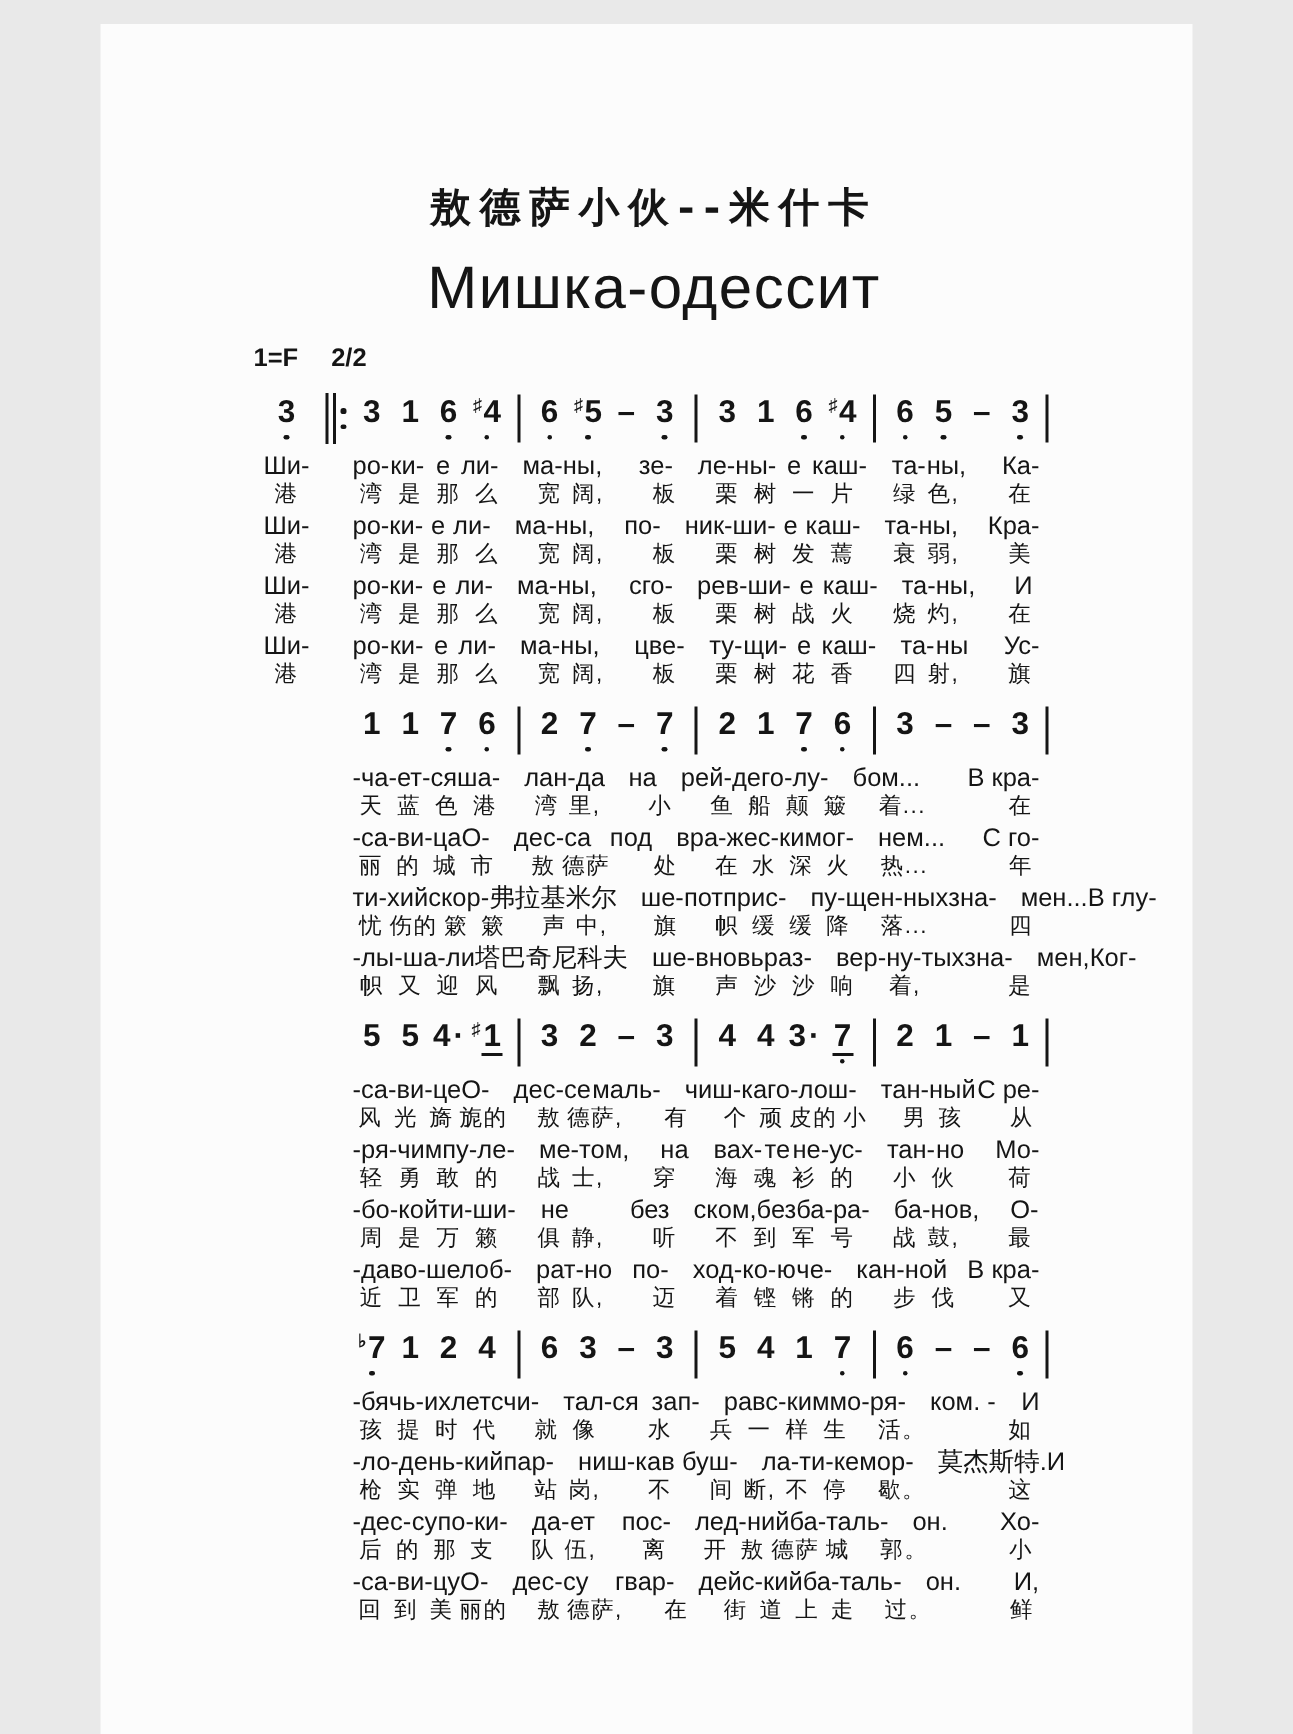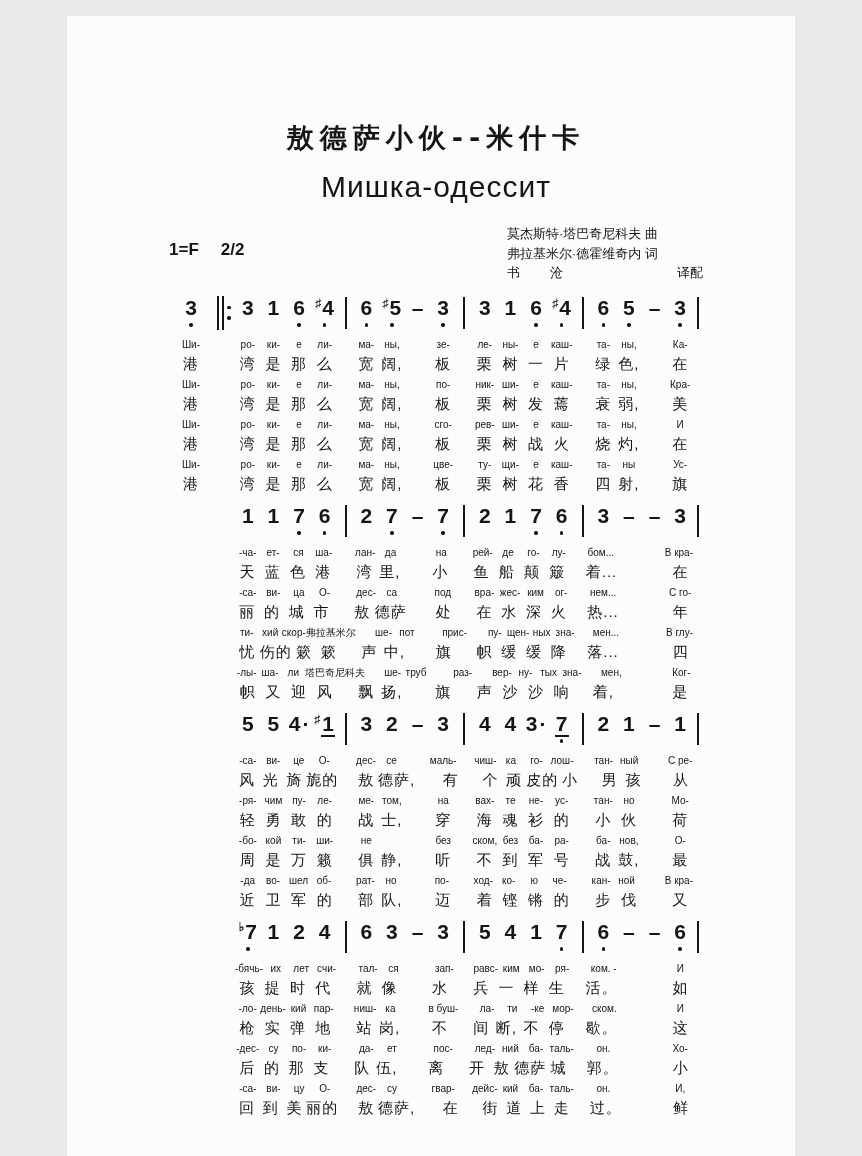--- a/index.html
+++ b/index.html
@@ -1,19 +1,19 @@
 <!DOCTYPE html>
 <html><head>
 <meta charset="utf-8">
 <style>
   html,body{margin:0;padding:0;background:#e9e9e9;}
   .page{width:728px;height:1156px;margin:16px auto;background:#fcfcfc;box-sizing:border-box;
         padding:104px 92px 0 102px;font-family:"Liberation Sans",sans-serif;color:#151515;overflow:hidden;}
   .title-zh{text-align:center;font-family:"DejaVu Serif",serif;font-weight:bold;font-size:27px;letter-spacing:6px;}
-  .title-ru{text-align:center;font-size:30px;margin-top:14px;letter-spacing:1px;}
+  .title-ru{text-align:center;font-size:40px;margin-top:14px;letter-spacing:1px;}
   .meta{display:flex;justify-content:space-between;align-items:center;margin-top:10px;}
   .keytime{font-weight:bold;font-size:17px;margin-top:4px;}
   .keytime .ts{margin-left:22px;}
   .credits{font-size:13px;line-height:1.5;width:196px;margin-top:10px;}
   .credit-line{white-space:nowrap;}
   .tr-line{display:flex;align-items:baseline;}
   .tr-b{margin-left:30px;}
   .tr-role{margin-left:auto;}
   .score{margin-top:8px;}
   .system{margin-bottom:6px;}
@@ -27,43 +27,34 @@
   .acc{font-size:12px;vertical-align:top;position:relative;top:-5px;margin-right:1px;font-weight:bold;}
   .und{border-bottom:2.5px solid #151515;padding:0 1px;}
   .aug{margin-left:2px;}
   .sep{display:block;}
   .bl{width:2px;height:32px;background:#151515;margin:0 auto;}
   .rpt{display:flex;align-items:center;justify-content:center;gap:2.5px;height:34px;}
   .rpt i{display:block;width:2.2px;height:34px;background:#151515;}
   .rdots{display:flex;flex-direction:column;gap:7px;margin-left:1px;}
   .rdots b{display:block;width:3.5px;height:3.5px;border-radius:50%;background:#151515;}
   .lyr-row{line-height:18px;margin-top:1px;}
-  .lyr-row.ru{font-size:10px;}
+  .lyr-row.ru{font-size:17px;}
   .lyr-row.zh{font-size:15px;margin-bottom:3px;letter-spacing:1px;}
   .lc{text-align:center;white-space:nowrap;overflow:visible;}
 </style>
 </head>
 <body>
 
 <div class="page">
   <div class="title-zh">敖德萨小伙--米什卡</div>
   <div class="title-ru">Мишка-одессит</div>
   <div class="meta">
     <div class="keytime">
       <span>1=F</span><span class="ts">2/2</span>
     </div>
-    <div class="credits">
-      <div class="credit-line">莫杰斯特·塔巴奇尼科夫 曲</div>
-      <div class="credit-line">弗拉基米尔·德霍维奇内 词</div>
-      <div class="tr-line">
-        <span>书</span>
-        <span class="tr-b">沧</span>
-        <span class="tr-role">译配</span>
-      </div>
-    </div>
   </div>
   <div class="score">
       <div class="system">
         <div class="sysgrid note-row">
           <div class="slot"><span class="glyph"><span class="num">3</span></span><div class="dots"><span class="odot"></span></div></div>
           <div class="sep">
             <div class="rpt">
               <i></i>
               <i></i>
               <span class="rdots">
@@ -473,21 +464,21 @@
         </div>
         <div class="sysgrid lyr-row ru">
           <div class="lc"></div>
           <div class="sep"></div>
           <div class="lc">-лы-</div>
           <div class="lc">ша-</div>
           <div class="lc">ли</div>
           <div class="lc">塔巴奇尼科夫</div>
           <div class="sep"></div>
           <div class="lc">ше-</div>
-          <div class="lc">труб</div>
+          <div class="lc">вновь</div>
           <div class="lc"></div>
           <div class="lc">раз-</div>
           <div class="sep"></div>
           <div class="lc">вер-</div>
           <div class="lc">ну-</div>
           <div class="lc">тых</div>
           <div class="lc">зна-</div>
           <div class="sep"></div>
           <div class="lc">мен,</div>
           <div class="lc"></div>
@@ -838,21 +829,21 @@
           <div class="lc">ниш-</div>
           <div class="lc">ка</div>
           <div class="lc"></div>
           <div class="lc">в буш-</div>
           <div class="sep"></div>
           <div class="lc">ла-</div>
           <div class="lc">ти</div>
           <div class="lc">-ке</div>
           <div class="lc">мор-</div>
           <div class="sep"></div>
-          <div class="lc">ском.</div>
+          <div class="lc">莫杰斯特.</div>
           <div class="lc"></div>
           <div class="lc"></div>
           <div class="lc">И</div>
           <div class="sep"></div>
         </div>
         <div class="sysgrid lyr-row zh">
           <div class="lc"></div>
           <div class="sep"></div>
           <div class="lc">枪</div>
           <div class="lc">实</div>

